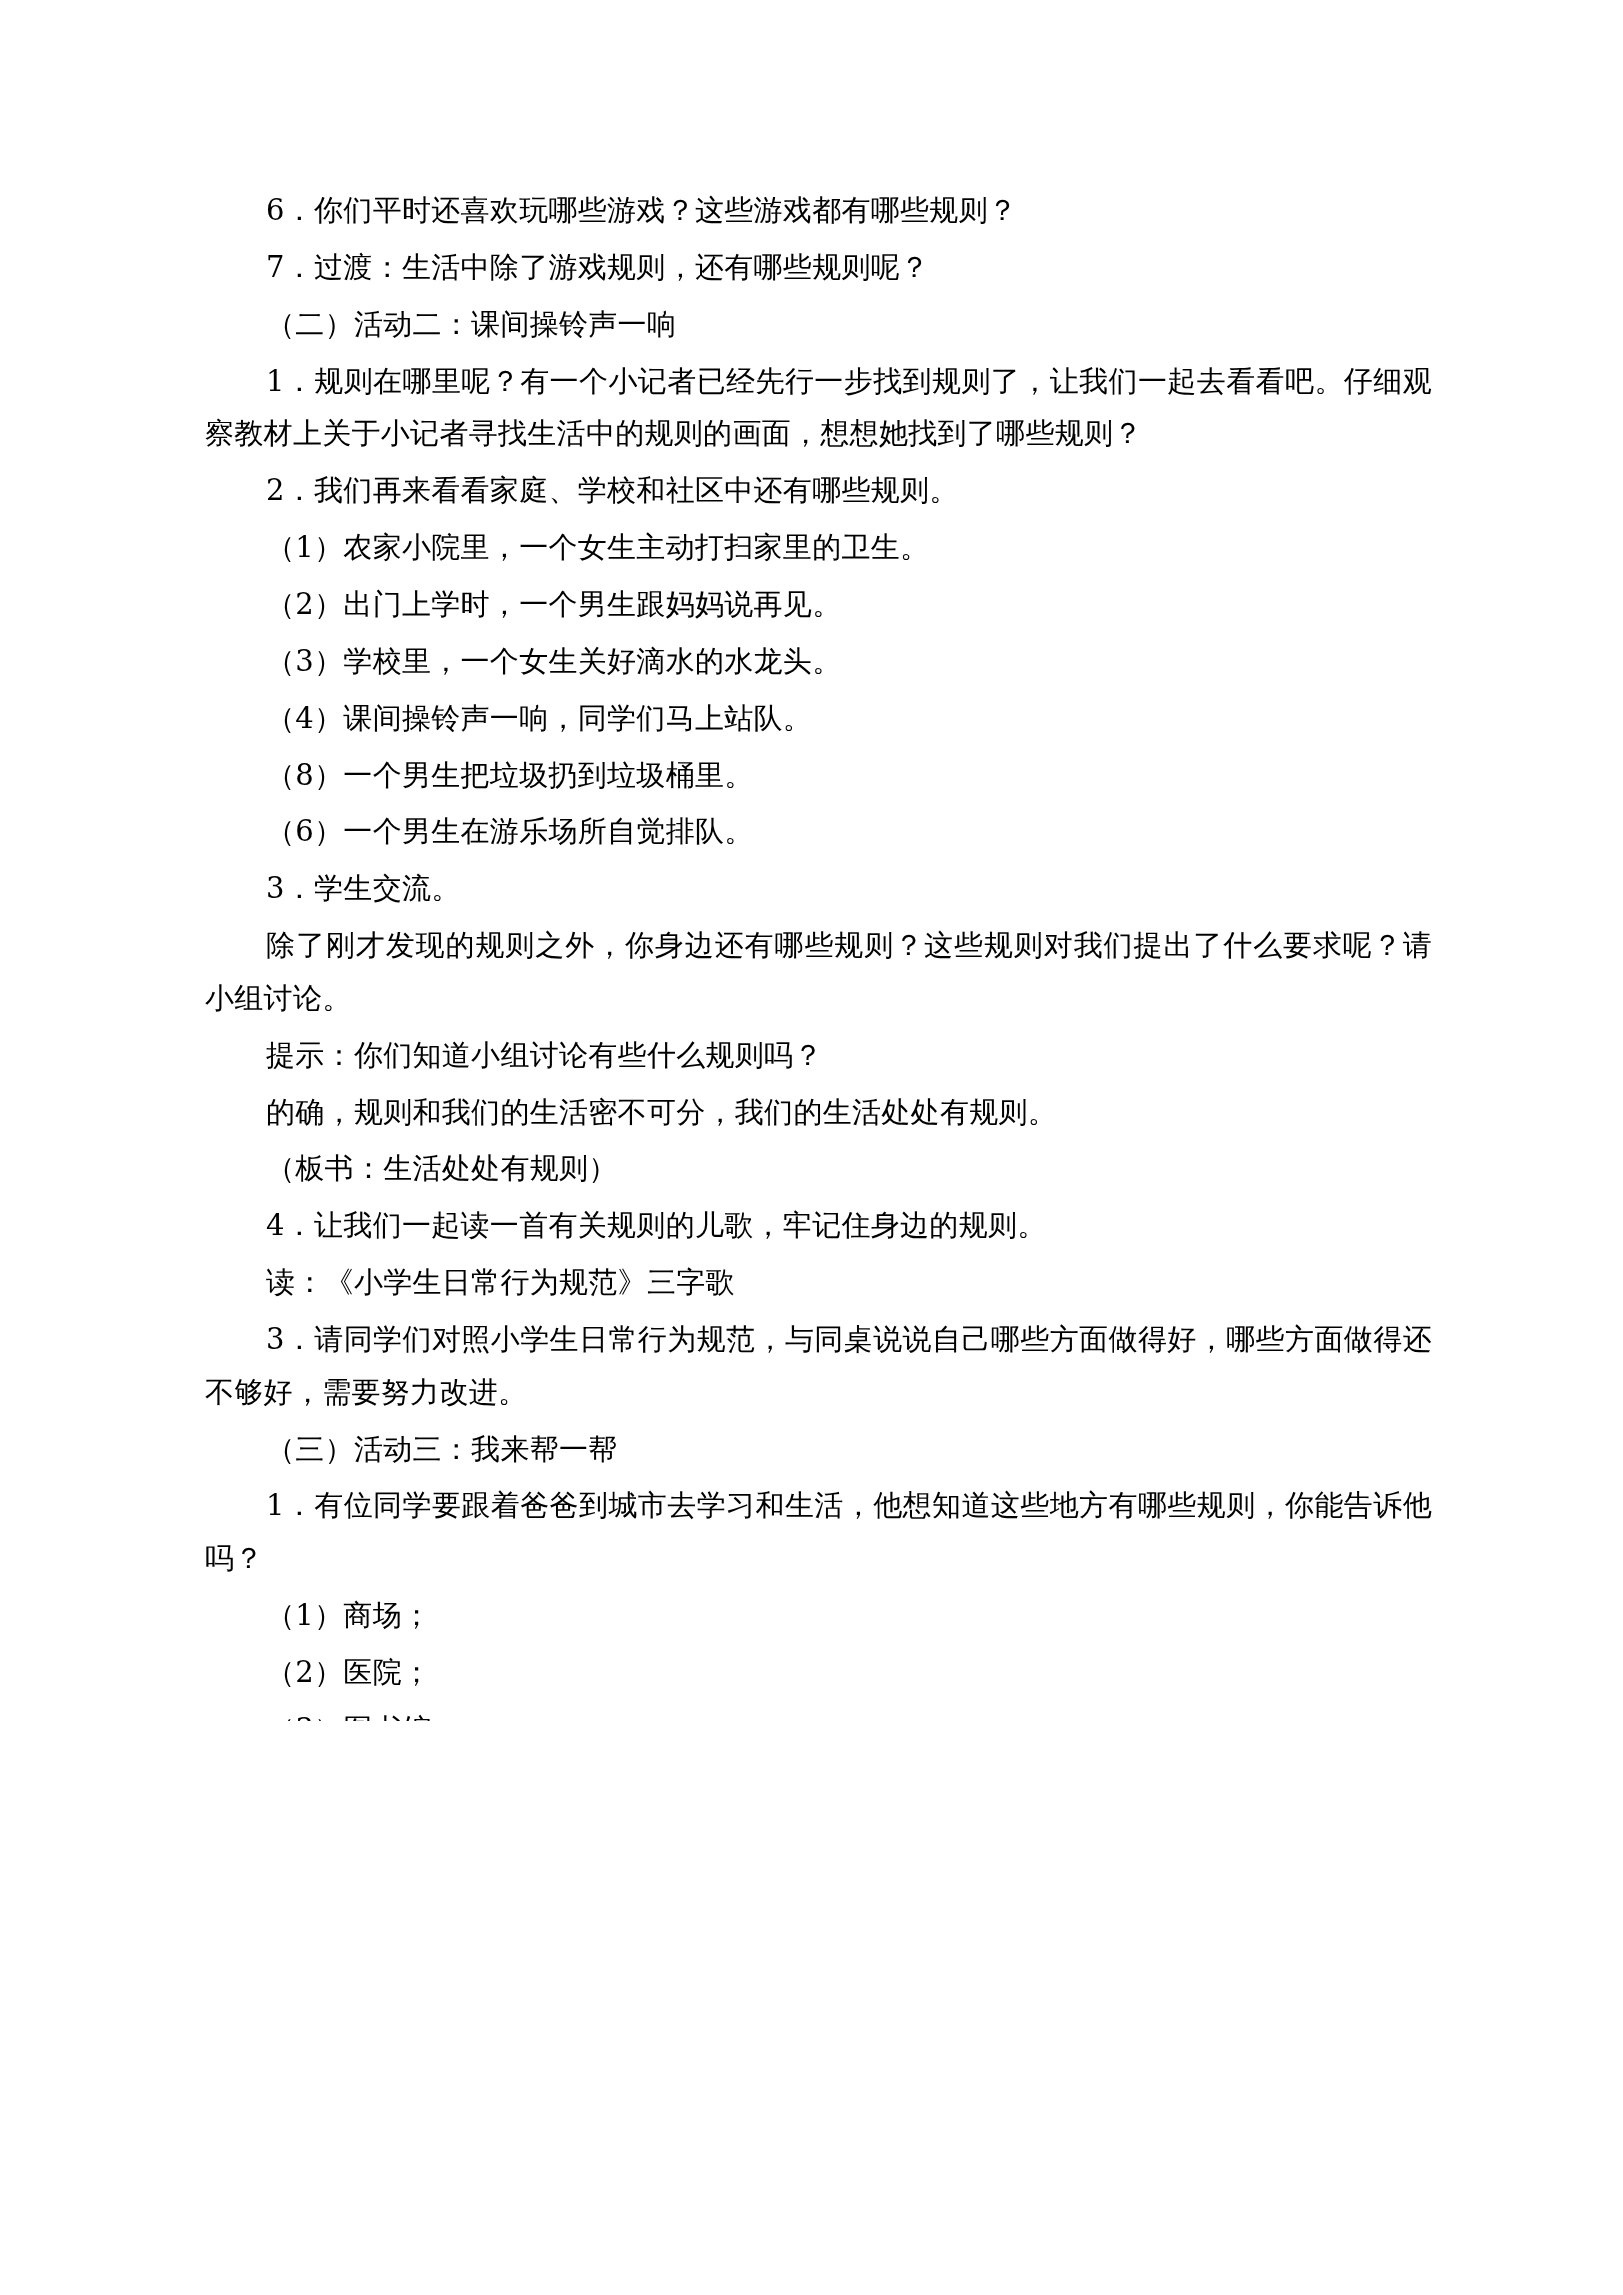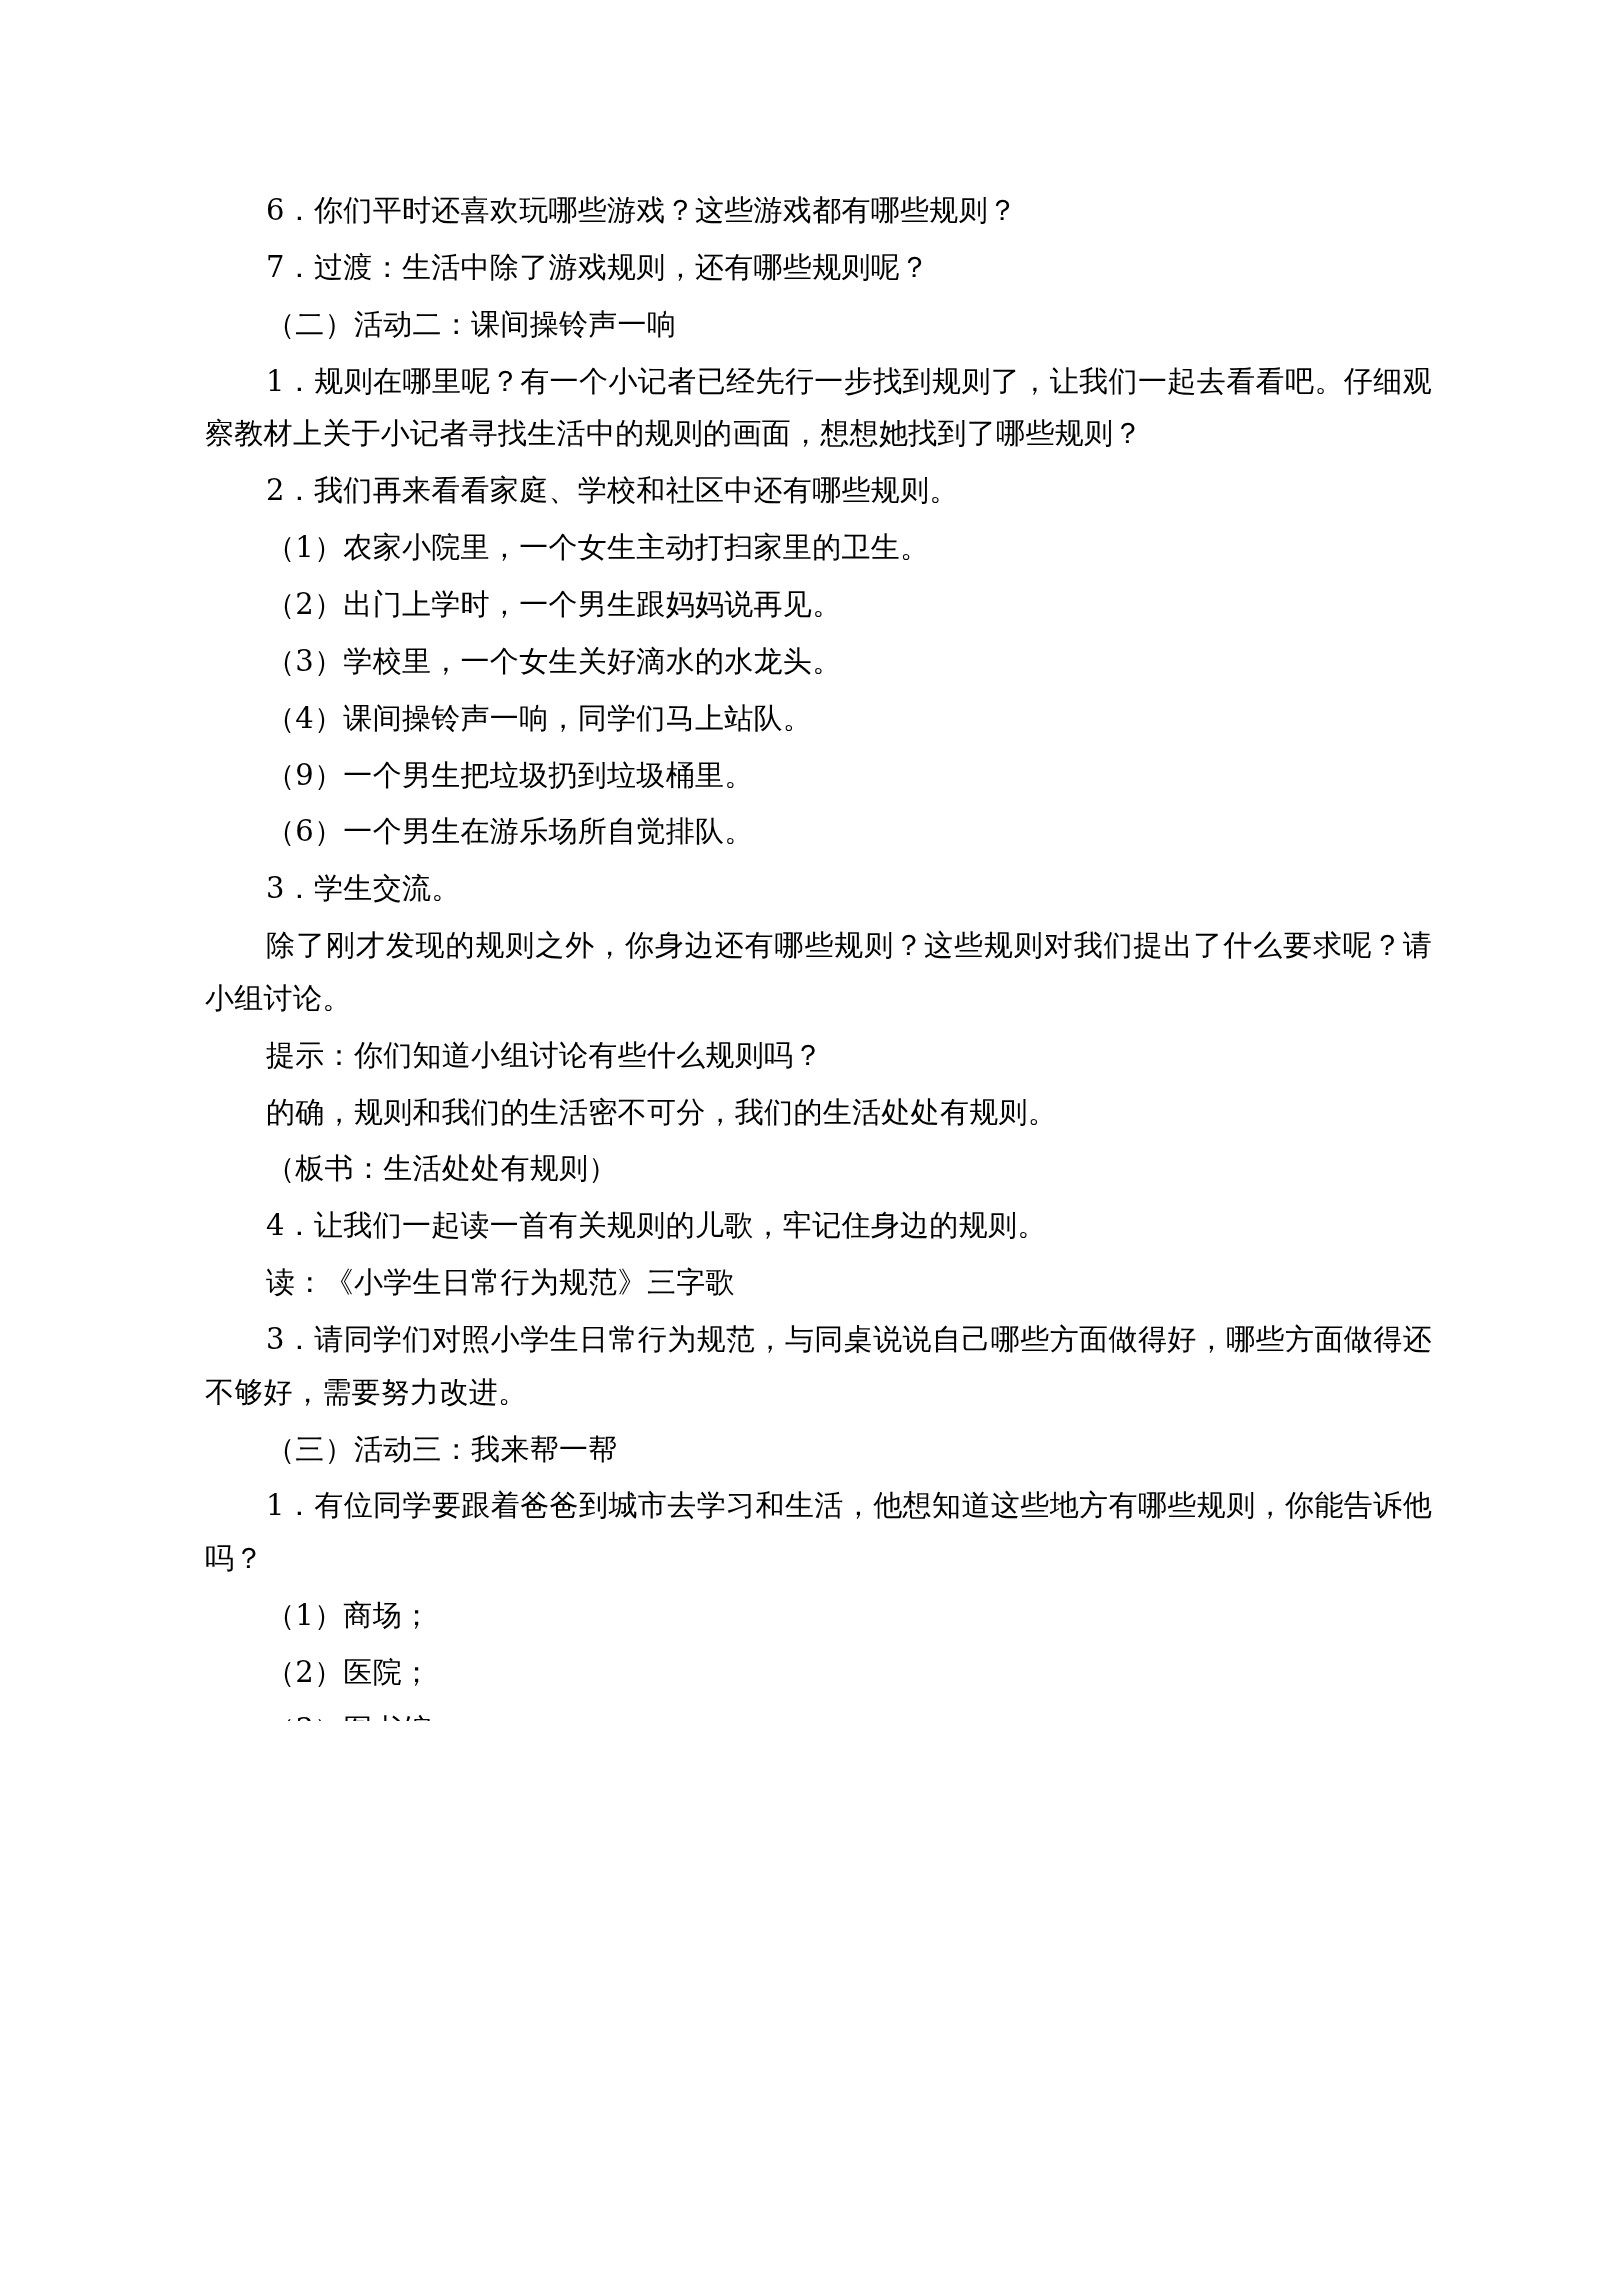--- a/index.html
+++ b/index.html
@@ -57,21 +57,21 @@
   <div class="content">
     <p class="para indent">6．你们平时还喜欢玩哪些游戏？这些游戏都有哪些规则？</p>
     <p class="para indent">7．过渡：生活中除了游戏规则，还有哪些规则呢？</p>
     <p class="para indent">（二）活动二：课间操铃声一响</p>
     <p class="para indent">1．规则在哪里呢？有一个小记者已经先行一步找到规则了，让我们一起去看看吧。仔细观察教材上关于小记者寻找生活中的规则的画面，想想她找到了哪些规则？</p>
     <p class="para indent">2．我们再来看看家庭、学校和社区中还有哪些规则。</p>
     <p class="para indent">（1）农家小院里，一个女生主动打扫家里的卫生。</p>
     <p class="para indent">（2）出门上学时，一个男生跟妈妈说再见。</p>
     <p class="para indent">（3）学校里，一个女生关好滴水的水龙头。</p>
     <p class="para indent">（4）课间操铃声一响，同学们马上站队。</p>
-    <p class="para indent">（9）一个男生把垃圾扔到垃圾桶里。</p>
+    <p class="para indent">（8）一个男生把垃圾扔到垃圾桶里。</p>
     <p class="para indent">（6）一个男生在游乐场所自觉排队。</p>
     <p class="para indent">3．学生交流。</p>
     <p class="para indent">除了刚才发现的规则之外，你身边还有哪些规则？这些规则对我们提出了什么要求呢？请小组讨论。</p>
     <p class="para indent">提示：你们知道小组讨论有些什么规则吗？</p>
     <p class="para indent">的确，规则和我们的生活密不可分，我们的生活处处有规则。</p>
     <p class="para indent">（板书：生活处处有规则）</p>
     <p class="para indent">4．让我们一起读一首有关规则的儿歌，牢记住身边的规则。</p>
     <p class="para indent">读：《小学生日常行为规范》三字歌</p>
     <p class="para indent">3．请同学们对照小学生日常行为规范，与同桌说说自己哪些方面做得好，哪些方面做得还不够好，需要努力改进。</p>
     <p class="para indent">（三）活动三：我来帮一帮</p>

